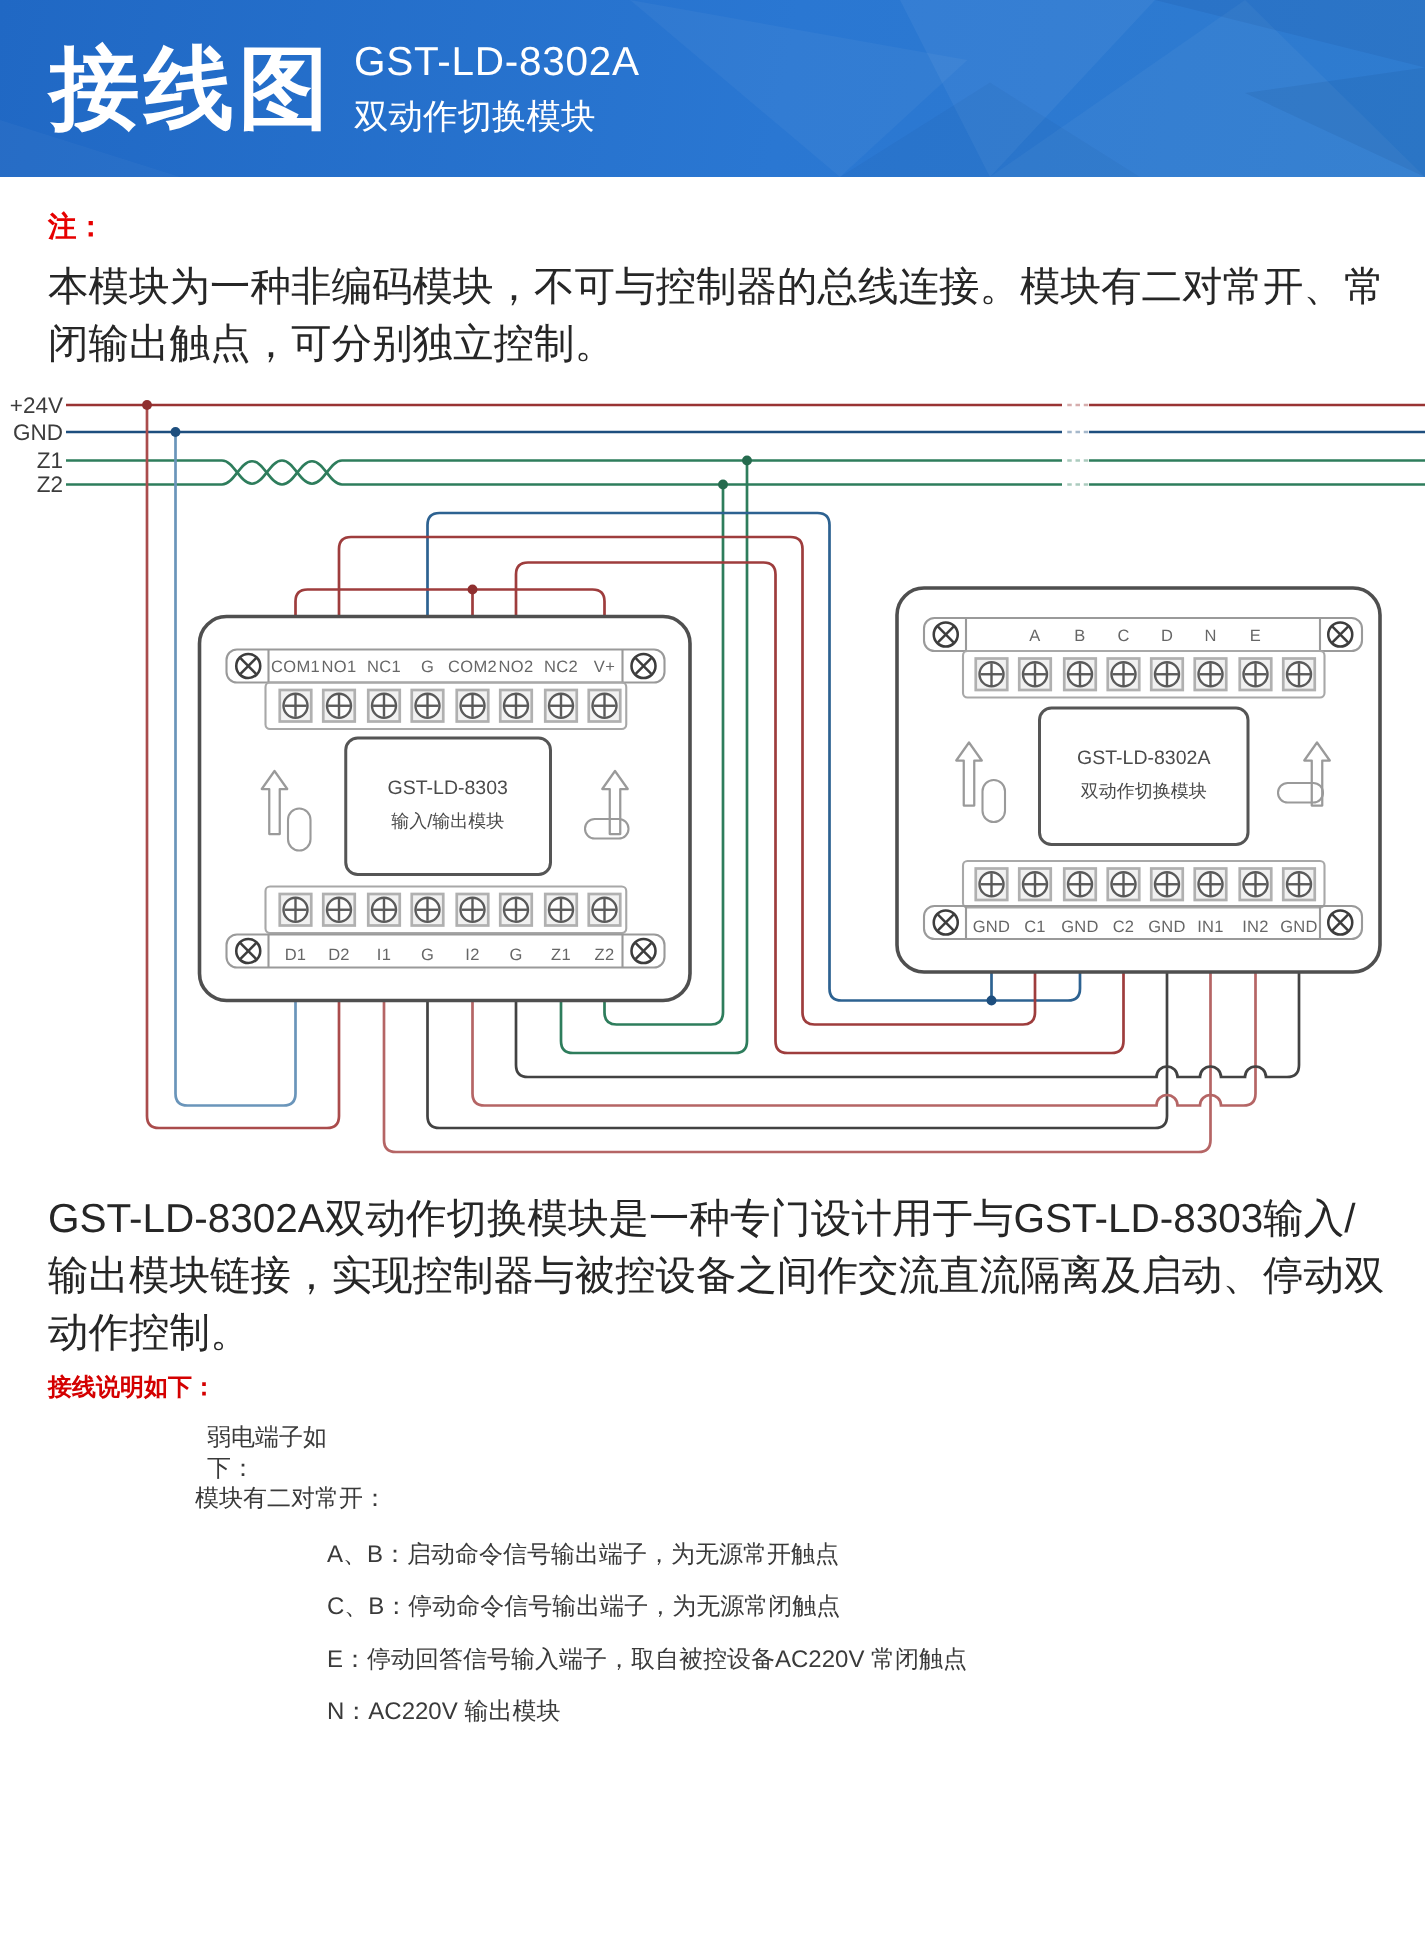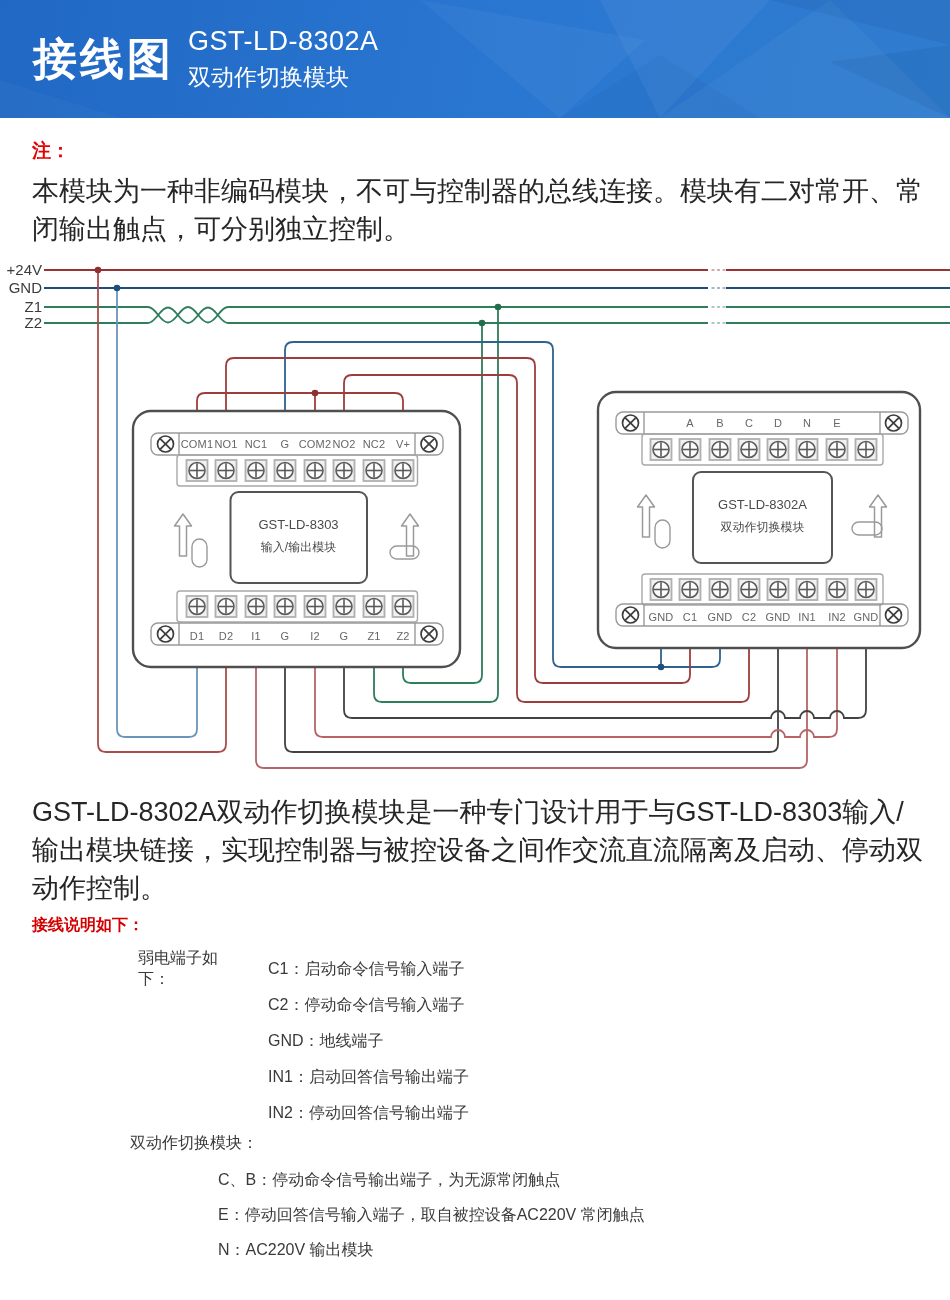--- a/index.html
+++ b/index.html
@@ -1,21 +1,21 @@
 <!DOCTYPE html>
 <html><head>
 <meta charset="utf-8">
 <style>
   html,body{margin:0;padding:0;background:#fff;}
   body{width:950px;font-family:"Liberation Sans","DejaVu Sans",sans-serif;color:#262626;}
   
   .hdr{position:relative;height:118px;background:linear-gradient(100deg,#2068c4 0%,#2a77d2 55%,#2f7ccf 100%);overflow:hidden;}
   .hdr svg{position:absolute;inset:0;}
   .hdr-inner{position:relative;display:flex;align-items:center;height:100%;}
-  .hdr-title{font-size:44px;font-weight:bold;color:#fff;letter-spacing:3px;margin-left:33px;line-height:1;}
+  .hdr-title{font-size:60px;font-weight:bold;color:#fff;letter-spacing:3px;margin-left:33px;line-height:1;}
   .hdr-model{margin-left:14px;color:#fff;display:flex;flex-direction:column;gap:5px;}
   .hdr-model .m1{font-size:27px;letter-spacing:.5px;}
   .hdr-model .m2{font-size:23px;}
   
   .note{margin:20px 0 0 32px;font-size:19px;font-weight:bold;color:#e60000;height:26px;display:flex;align-items:center;}
   .note .pfx{margin-right:14px;}
   .para{margin:8px 32px 0 32px;width:893px;font-size:27px;line-height:38px;color:#262626;}
   .diag{display:block;margin-top:7px;}
   .sub-red{margin:6px 0 0 32px;font-size:16px;font-weight:bold;color:#d40000;height:24px;display:flex;align-items:center;}
   .weak{margin:14px 0 0 138px;display:flex;gap:20px;}
@@ -228,27 +228,21 @@
     <text class="termlbl" x="837" y="621" text-anchor="middle">IN2</text>
     <text class="termlbl" x="866" y="621" text-anchor="middle">GND</text>
   </g>
 </svg>
 
 <div class="para">GST-LD-8302A双动作切换模块是一种专门设计用于与GST-LD-8303输入/输出模块链接，实现控制器与被控设备之间作交流直流隔离及启动、停动双动作控制。</div>
 <div class="sub-red">接线说明如下：</div>
 
 <div class="weak">
   <span class="wlabel">弱电端子如下：</span>
-  <div class="witems">
-    <div class="witem">C1：启动命令信号输入端子</div>
-    <div class="witem">C2：停动命令信号输入端子</div>
-    <div class="witem">GND：地线端子</div>
-    <div class="witem">IN1：启动回答信号输出端子</div>
-    <div class="witem">IN2：停动回答信号输出端子</div>
-  </div>
-</div>
-
-<div class="strong-label">双动作切换模块：</div>
+</div>
+
+<div class="strong-label">模块有二对常开：</div>
 <div class="sitems">
+  <div class="sitem">A、B：启动命令信号输出端子，为无源常开触点</div>
   <div class="sitem">C、B：停动命令信号输出端子，为无源常闭触点</div>
   <div class="sitem">E：停动回答信号输入端子，取自被控设备AC220V 常闭触点</div>
   <div class="sitem">N：AC220V 输出模块</div>
 </div>
 
 </body></html>

